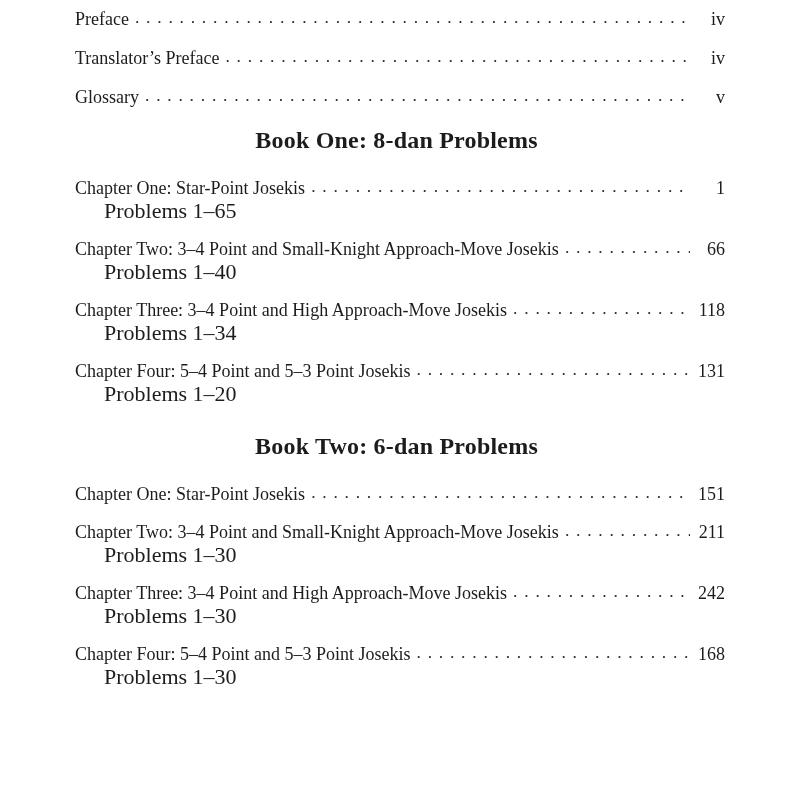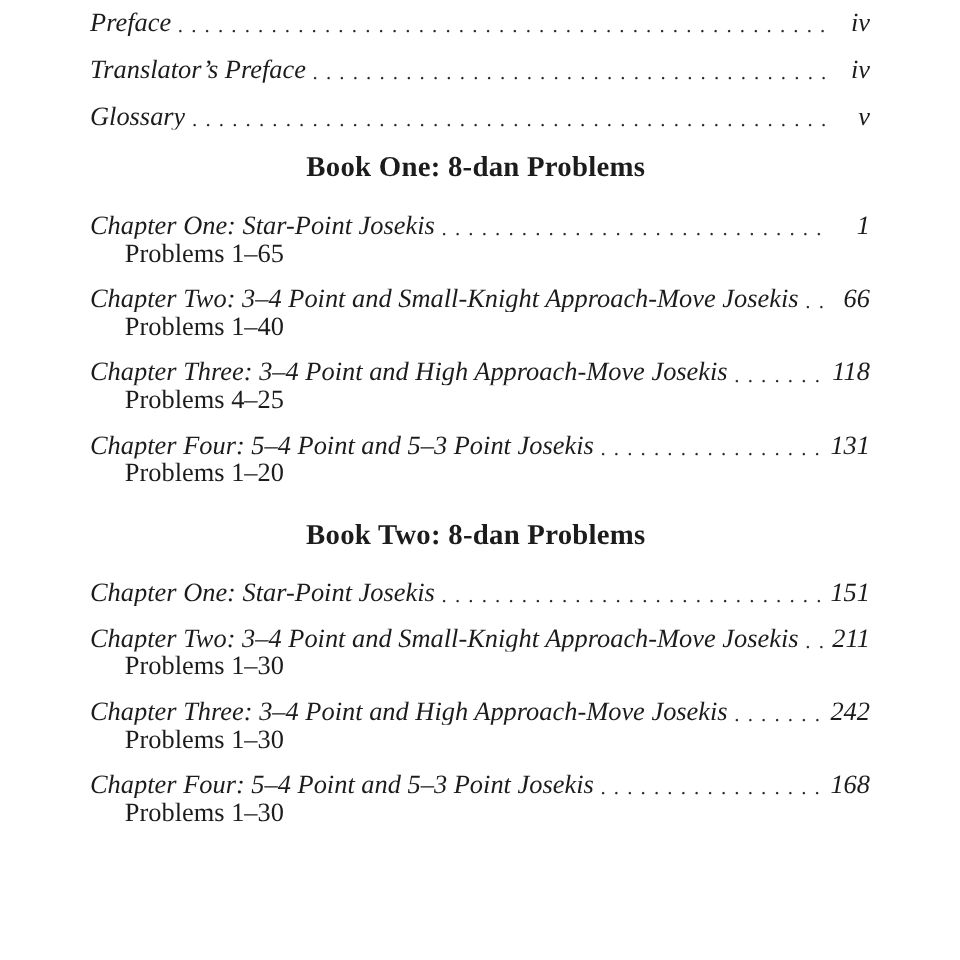--- a/index.html
+++ b/index.html
@@ -23,24 +23,23 @@
     box-sizing: border-box;
     padding: 0 75px 0 75px;
     background: #ffffff;
   }
 
   
   .toc-row {
     display: flex;
     align-items: flex-start;
     width: 650px;
-    font-size: 22px;
+    font-size: 18px;
     line-height: 22px;
     white-space: nowrap;
-    font-style: italic;
   }
   .toc-title {
     flex: 0 1 auto;
     overflow: hidden;
   }
   .toc-leader {
     flex: 1 1 auto;
     min-width: 14px;
     margin: 0 5px 0 6px;
     position: relative;
@@ -145,37 +144,37 @@
       </div>
       <div class="chapter-problems">Problems 1–40</div>
     </div>
 
     <div class="chapter-block">
       <div class="toc-row">
         <span class="toc-title">Chapter Three: 3–4 Point and High Approach-Move Josekis</span>
         <span class="toc-leader"></span>
         <span class="toc-page">118</span>
       </div>
-      <div class="chapter-problems">Problems 4–25</div>
+      <div class="chapter-problems">Problems 1–34</div>
     </div>
 
     <div class="chapter-block">
       <div class="toc-row">
         <span class="toc-title">Chapter Four: 5–4 Point and 5–3 Point Josekis</span>
         <span class="toc-leader"></span>
         <span class="toc-page">131</span>
       </div>
       <div class="chapter-problems">Problems 1–20</div>
     </div>
 
   </div>
 
   <div id="book-two">
 
-    <div class="book-heading" id="book-two-heading">Book Two: 8-dan Problems</div>
+    <div class="book-heading" id="book-two-heading">Book Two: 6-dan Problems</div>
 
     <div class="chapter-block">
       <div class="toc-row">
         <span class="toc-title">Chapter One: Star-Point Josekis</span>
         <span class="toc-leader"></span>
         <span class="toc-page">151</span>
       </div>
     </div>
 
     <div class="chapter-block">

